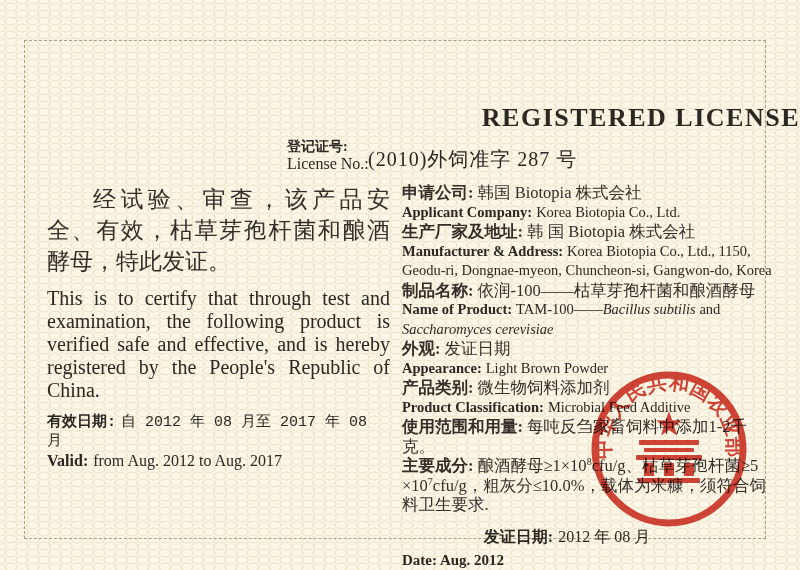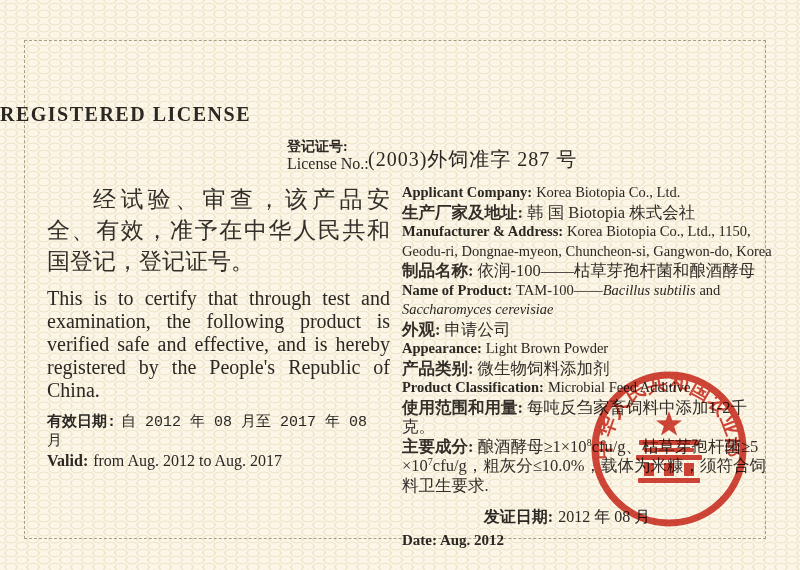--- a/index.html
+++ b/index.html
@@ -23,21 +23,21 @@
     border: 1px dashed #ac9c80;
   }
   .title-cn {
     position: absolute; left: 116px; top: 42px;
     font-size: 52px; font-weight: 700; letter-spacing: 76px;
     white-space: nowrap; color: #2e2a25;
     font-family: "Liberation Serif", serif;
   }
   .title-en {
     position: absolute; left: 0; top: 103px; width: 800px;
-    text-align: left; font-size: 20px; font-weight: 700; letter-spacing: 1.5px;
+    text-align: right; font-size: 26px; font-weight: 700; letter-spacing: 1.5px;
   }
   .license-labels {
     position: absolute; left: 287px; top: 139px; line-height: 1.12;
   }
   .license-labels .lab-cn { font-size: 14px; font-weight: 700; display: block; }
   .license-labels .lab-en { font-size: 16px; font-weight: 400; display: block; }
   .license-value {
     position: absolute; left: 368px; top: 146px;
     font-size: 20px; letter-spacing: 1px;
   }
@@ -73,41 +73,42 @@
 
 <div class="paper">
   <div class="inner-border"></div>
 
   <div class="title-en">REGISTERED LICENSE</div>
 
   <div class="license-labels">
     <span class="lab-cn">登记证号:</span>
     <span class="lab-en">License No.:</span>
   </div>
-  <div class="license-value">(2003)外饲准字 287 号</div>
+  <div class="license-value">(2010)外饲准字 287 号</div>
 
   <div class="left-col">
-    <p class="cn-statement">经试验、审查，该产品安全、有效，准予在中华人民共和国登记，登记证号。</p>
+    <p class="cn-statement">经试验、审查，该产品安全、有效，枯草芽孢杆菌和酿酒酵母，特此发证。</p>
     <p class="en-statement">This is to certify that through test and examination, the following product is verified safe and effective, and is hereby registered by the People's Republic of China.</p>
     <p class="valid-cn"><b>有效日期:</b><span>自 2012 年 08 月至 2017 年 08 月</span></p>
     <p class="valid-en"><b>Valid:</b><span>from Aug. 2012 to Aug. 2017</span></p>
   </div>
 
   <div class="right-col">
+    <p class="row zh"><b>申请公司:</b><span>韩国 Biotopia 株式会社</span></p>
     <p class="row en"><b>Applicant Company:</b><span>Korea Biotopia Co., Ltd.</span></p>
 
     <p class="row zh"><b>生产厂家及地址:</b><span>韩 国 Biotopia 株式会社</span></p>
     <p class="row en"><b>Manufacturer &amp; Address:</b><span>Korea Biotopia Co., Ltd., 1150,</span></p>
     <p class="row en"><span>Geodu-ri, Dongnae-myeon, Chuncheon-si, Gangwon-do, Korea</span></p>
 
     <p class="row zh"><b>制品名称:</b><span>依润-100——枯草芽孢杆菌和酿酒酵母</span></p>
     <p class="row en"><b>Name of Product:</b><span>TAM-100——</span><i>Bacillus subtilis</i><span> and</span></p>
     <p class="row en"><i>Saccharomyces cerevisiae</i></p>
 
-    <p class="row zh"><b>外观:</b><span>申请公司</span></p>
+    <p class="row zh"><b>外观:</b><span>发证日期</span></p>
     <p class="row en"><b>Appearance:</b><span>Light Brown Powder</span></p>
 
     <p class="row zh"><b>产品类别:</b><span>微生物饲料添加剂</span></p>
     <p class="row en"><b>Product Classification:</b><span>Microbial Feed Additive</span></p>
 
     <p class="row zh"><b>使用范围和用量:</b><span>每吨反刍家畜饲料中添加1-2千克。</span></p>
 
     <p class="row zh"><b>主要成分:</b><span>酿酒酵母≥1×10</span><sup>8</sup><span>cfu/g、枯草芽孢杆菌≥5 ×10</span><sup>7</sup><span>cfu/g，粗灰分≤10.0%，载体为米糠，须符合饲料卫生要求.</span></p>
 
     <p class="issue-date-cn"><b>发证日期:</b><span>2012 年 08 月</span></p>

